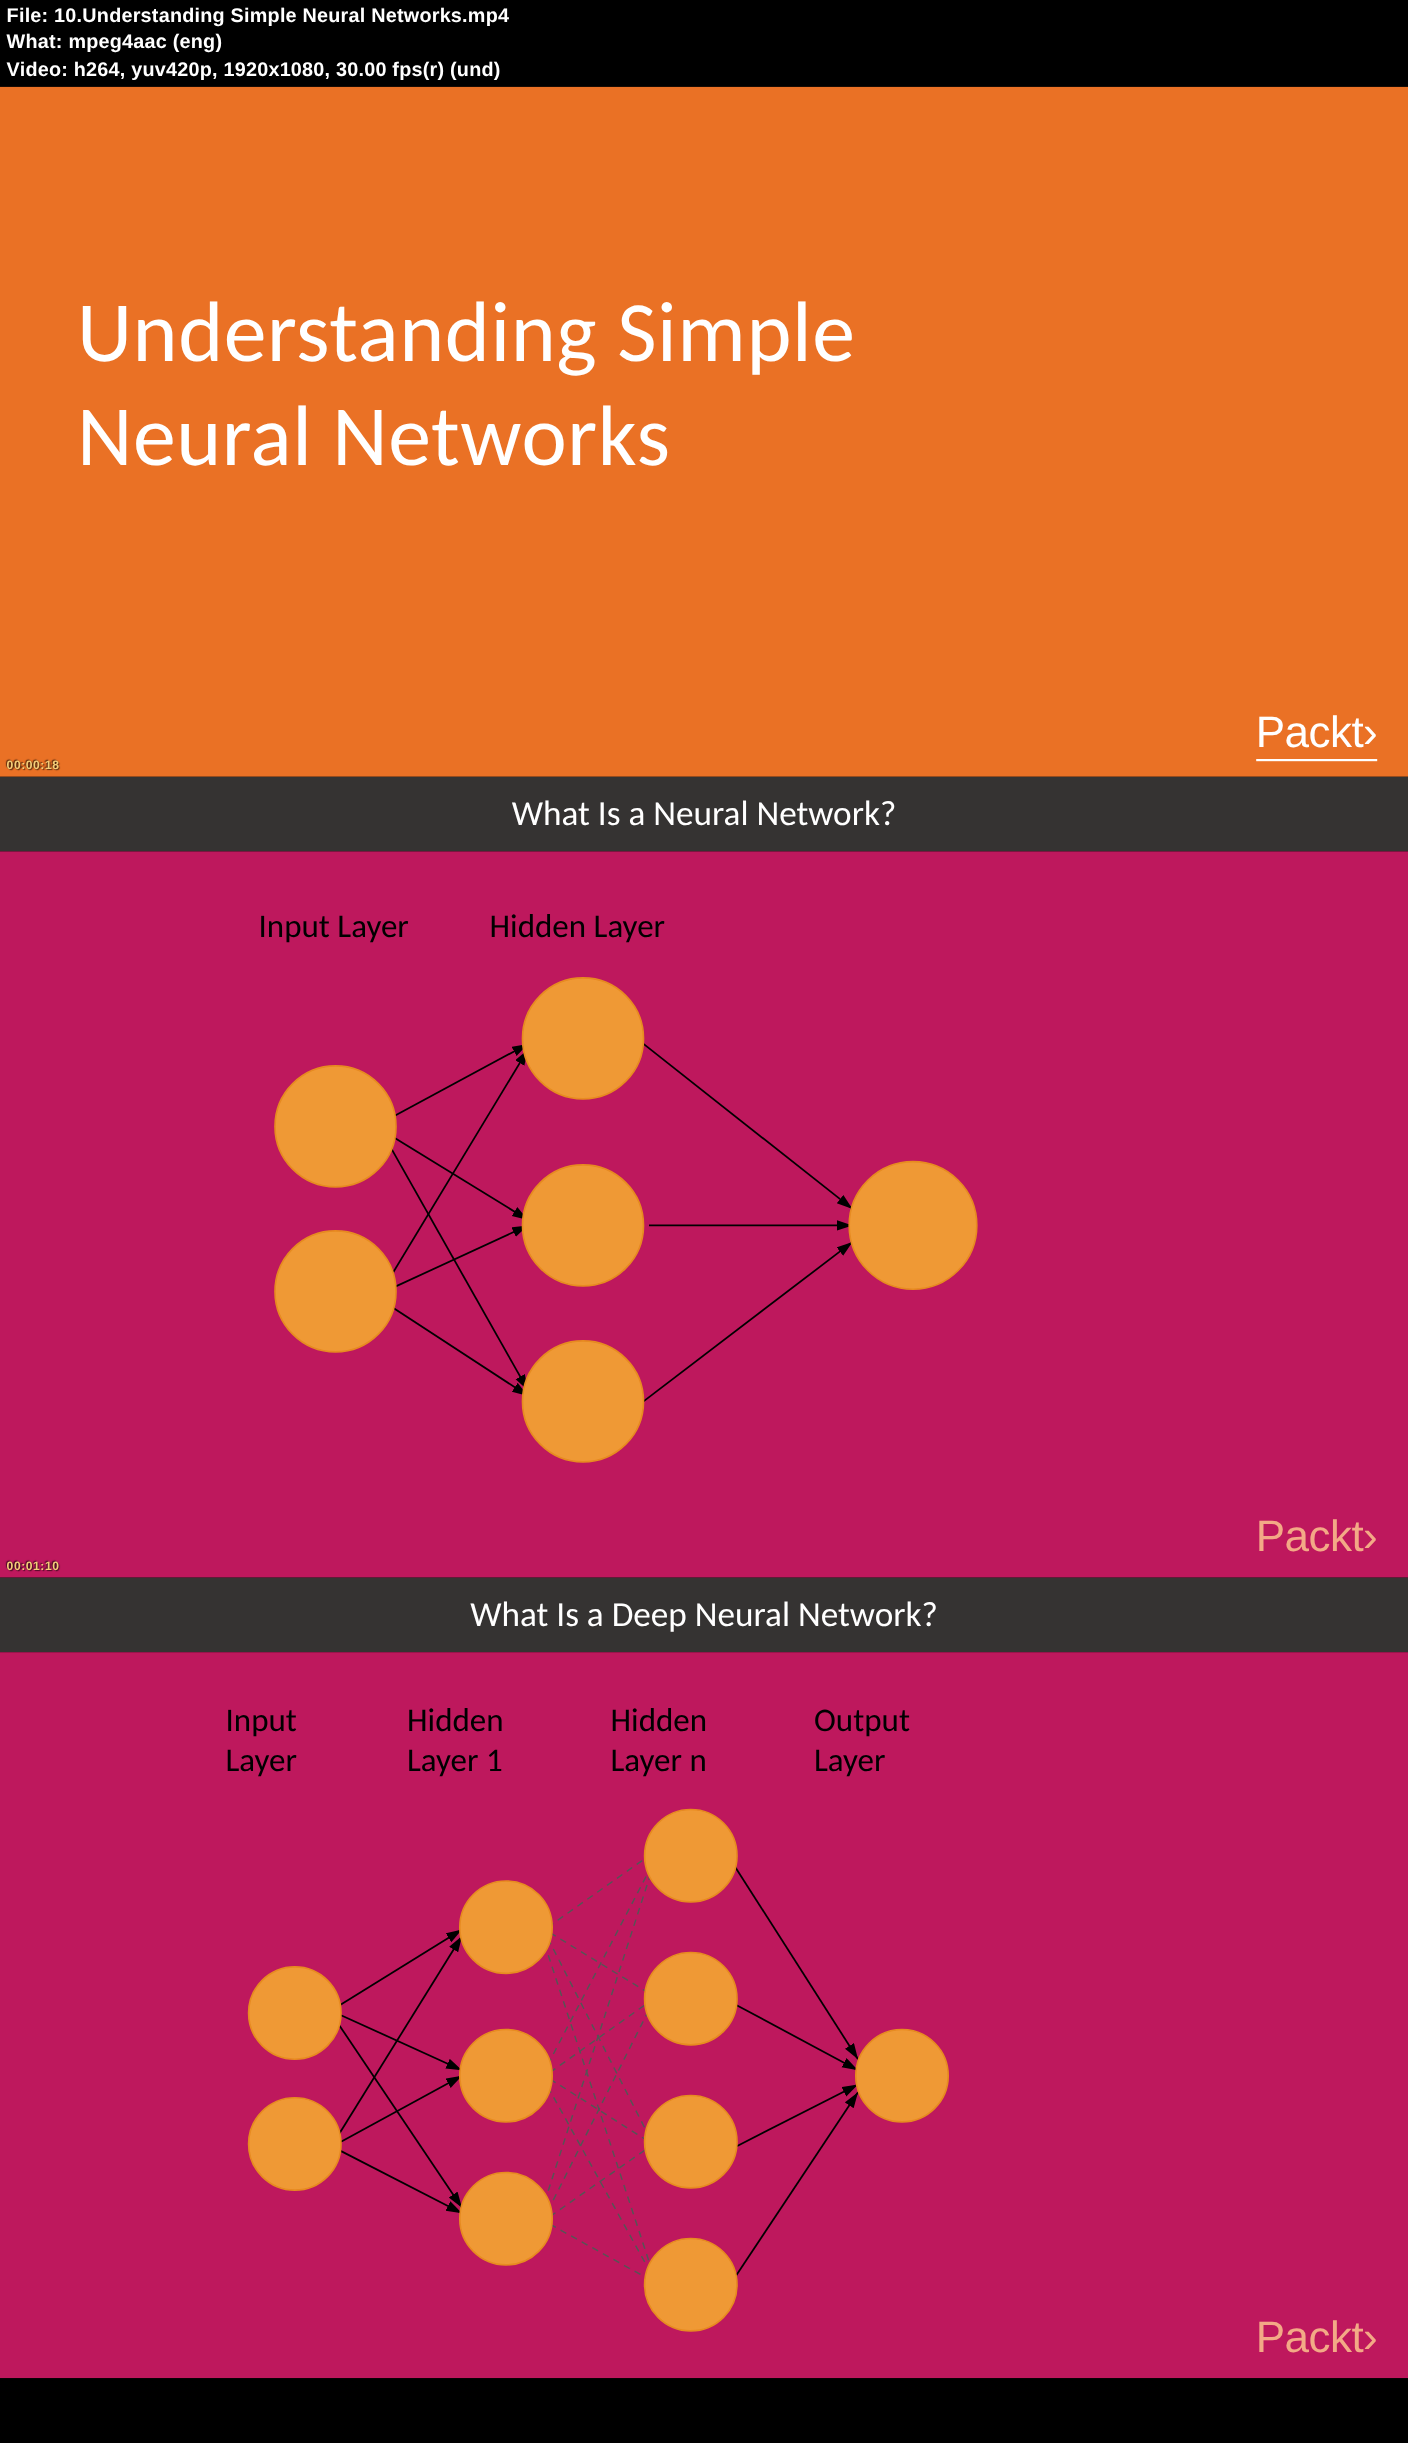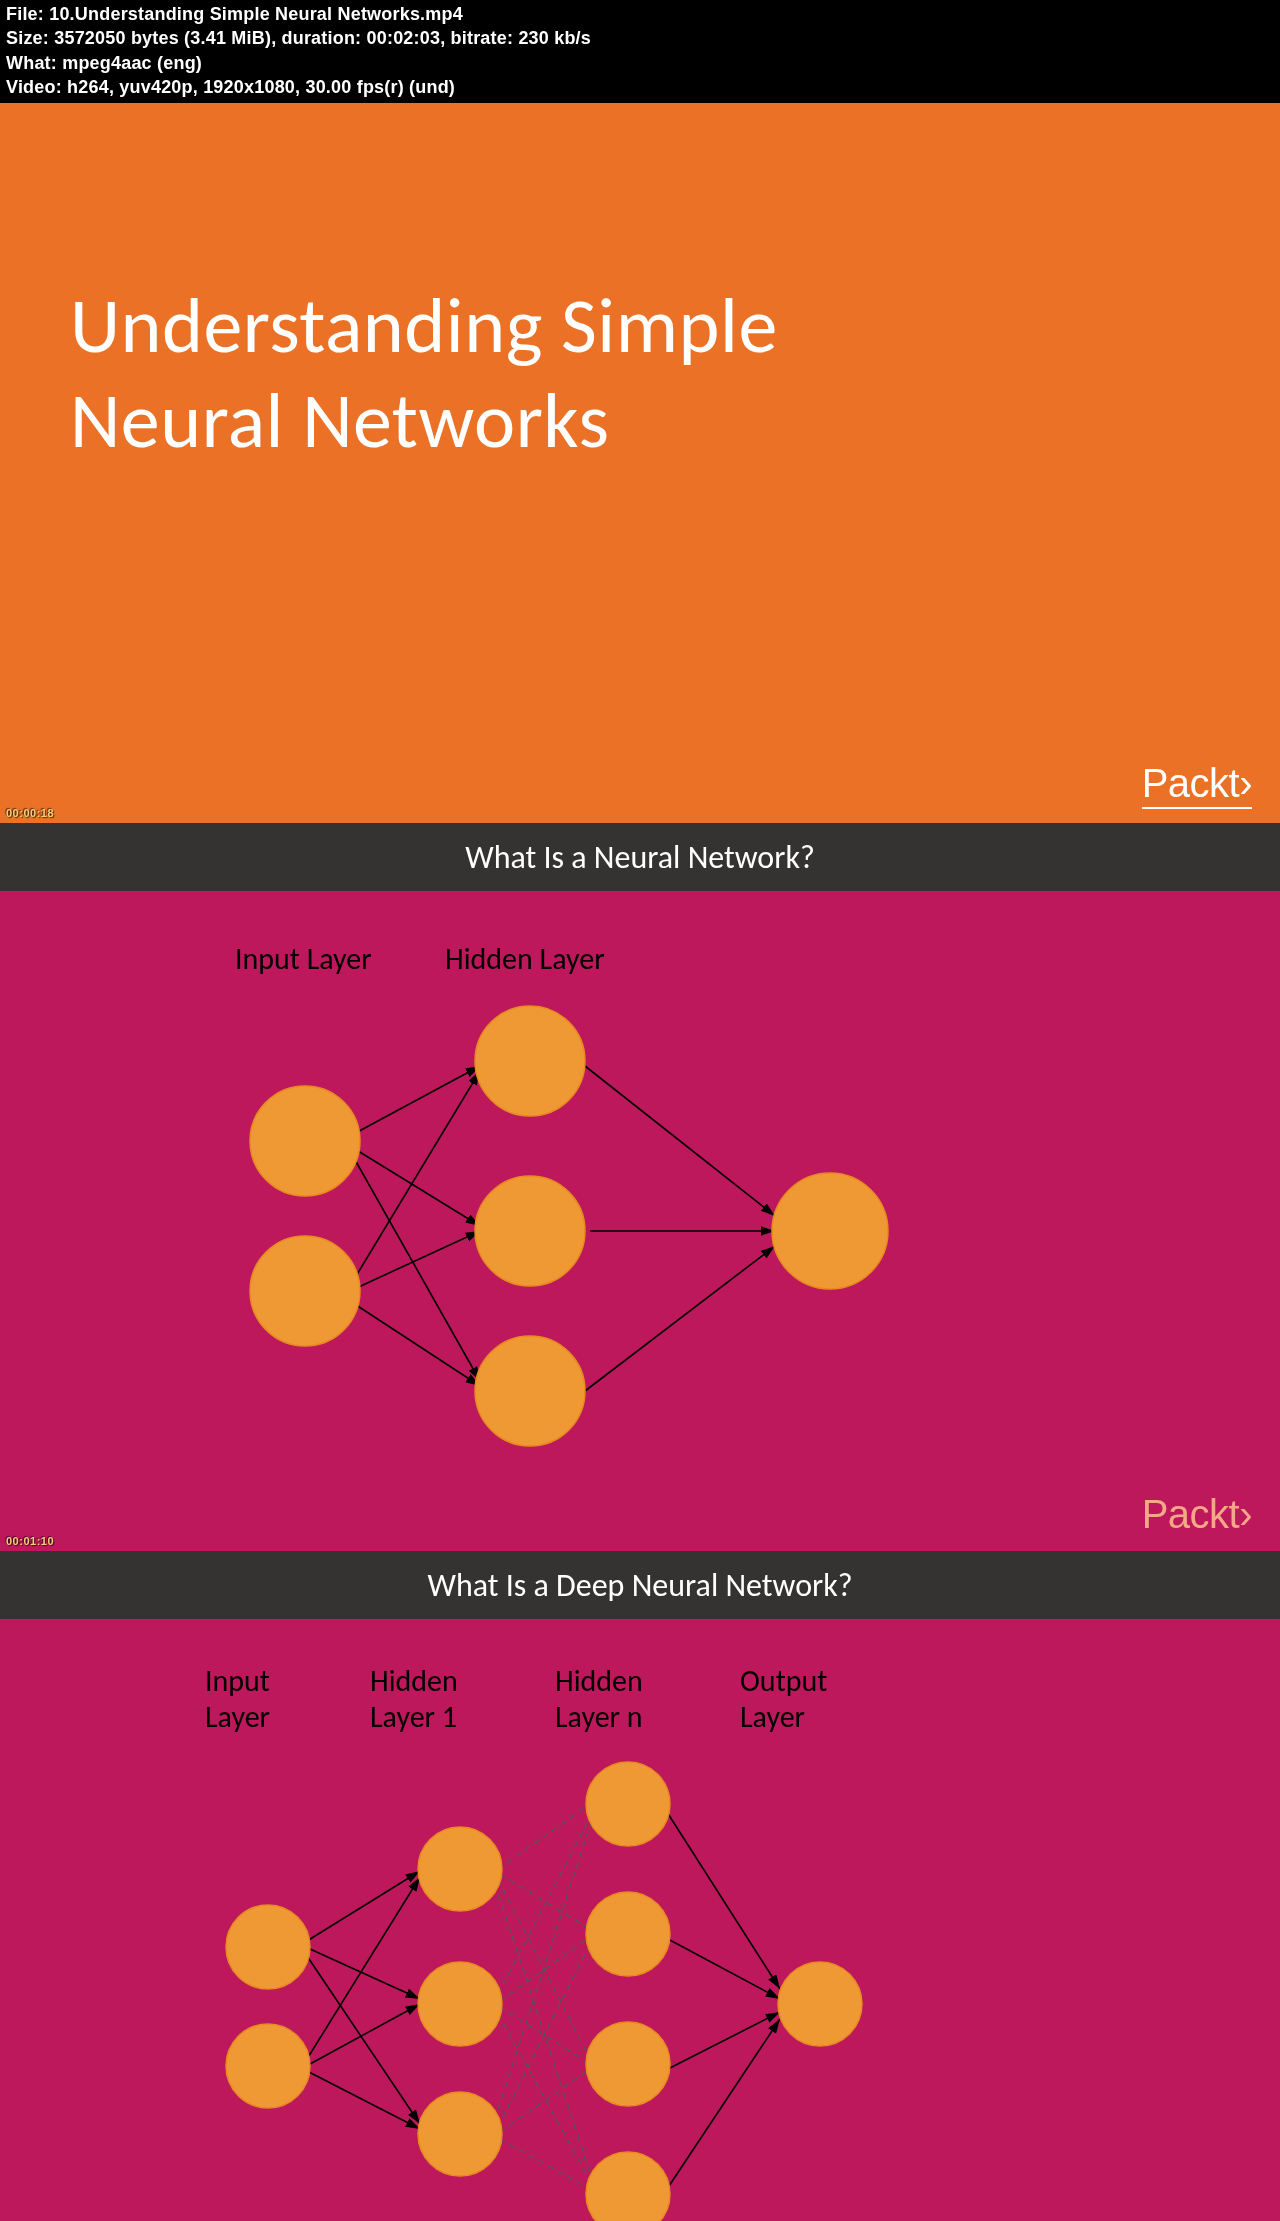--- a/index.html
+++ b/index.html
@@ -31,21 +31,21 @@
     letter-spacing: 0.5px;
   }
 
   
   .slide {
     position: relative;
     width: 1280px;
   }
   .slide-title {
     background: #ea7125;
-    height: 720px;
+    height: 627px;
     color: #fff;
   }
   .slide-title h1 {
     font-weight: 300;
     font-size: 78px;
     line-height: 1.22;
     padding: 175px 0 0 70px;
     letter-spacing: 0.5px;
   }
   .packt {
@@ -89,21 +89,20 @@
   .node { fill: #ef9935; stroke: #e78b20; stroke-width: 1.5; }
   .edge { stroke: #000; stroke-width: 1.6; fill: none; }
   .edge-dash { stroke: #555; stroke-width: 1.3; fill: none; stroke-dasharray: 6 5; }
   marker path { fill: #000; }
 </style>
 </head>
 <body>
 
 <div class="meta">
   <div>File: 10.Understanding Simple Neural Networks.mp4</div>
-  <div>Size: 3572050 bytes (3.41 MiB), duration: 00:02:03, bitrate: 230 kb/s</div>
   <div>What: mpeg4aac (eng)</div>
   <div>Video: h264, yuv420p, 1920x1080, 30.00 fps(r) (und)</div>
 </div>
 
 <div class="slide slide-title">
   <h1>
     <span>Understanding Simple</span><br>
     <span>Neural Networks</span>
   </h1>
   <div class="packt packt-white">

